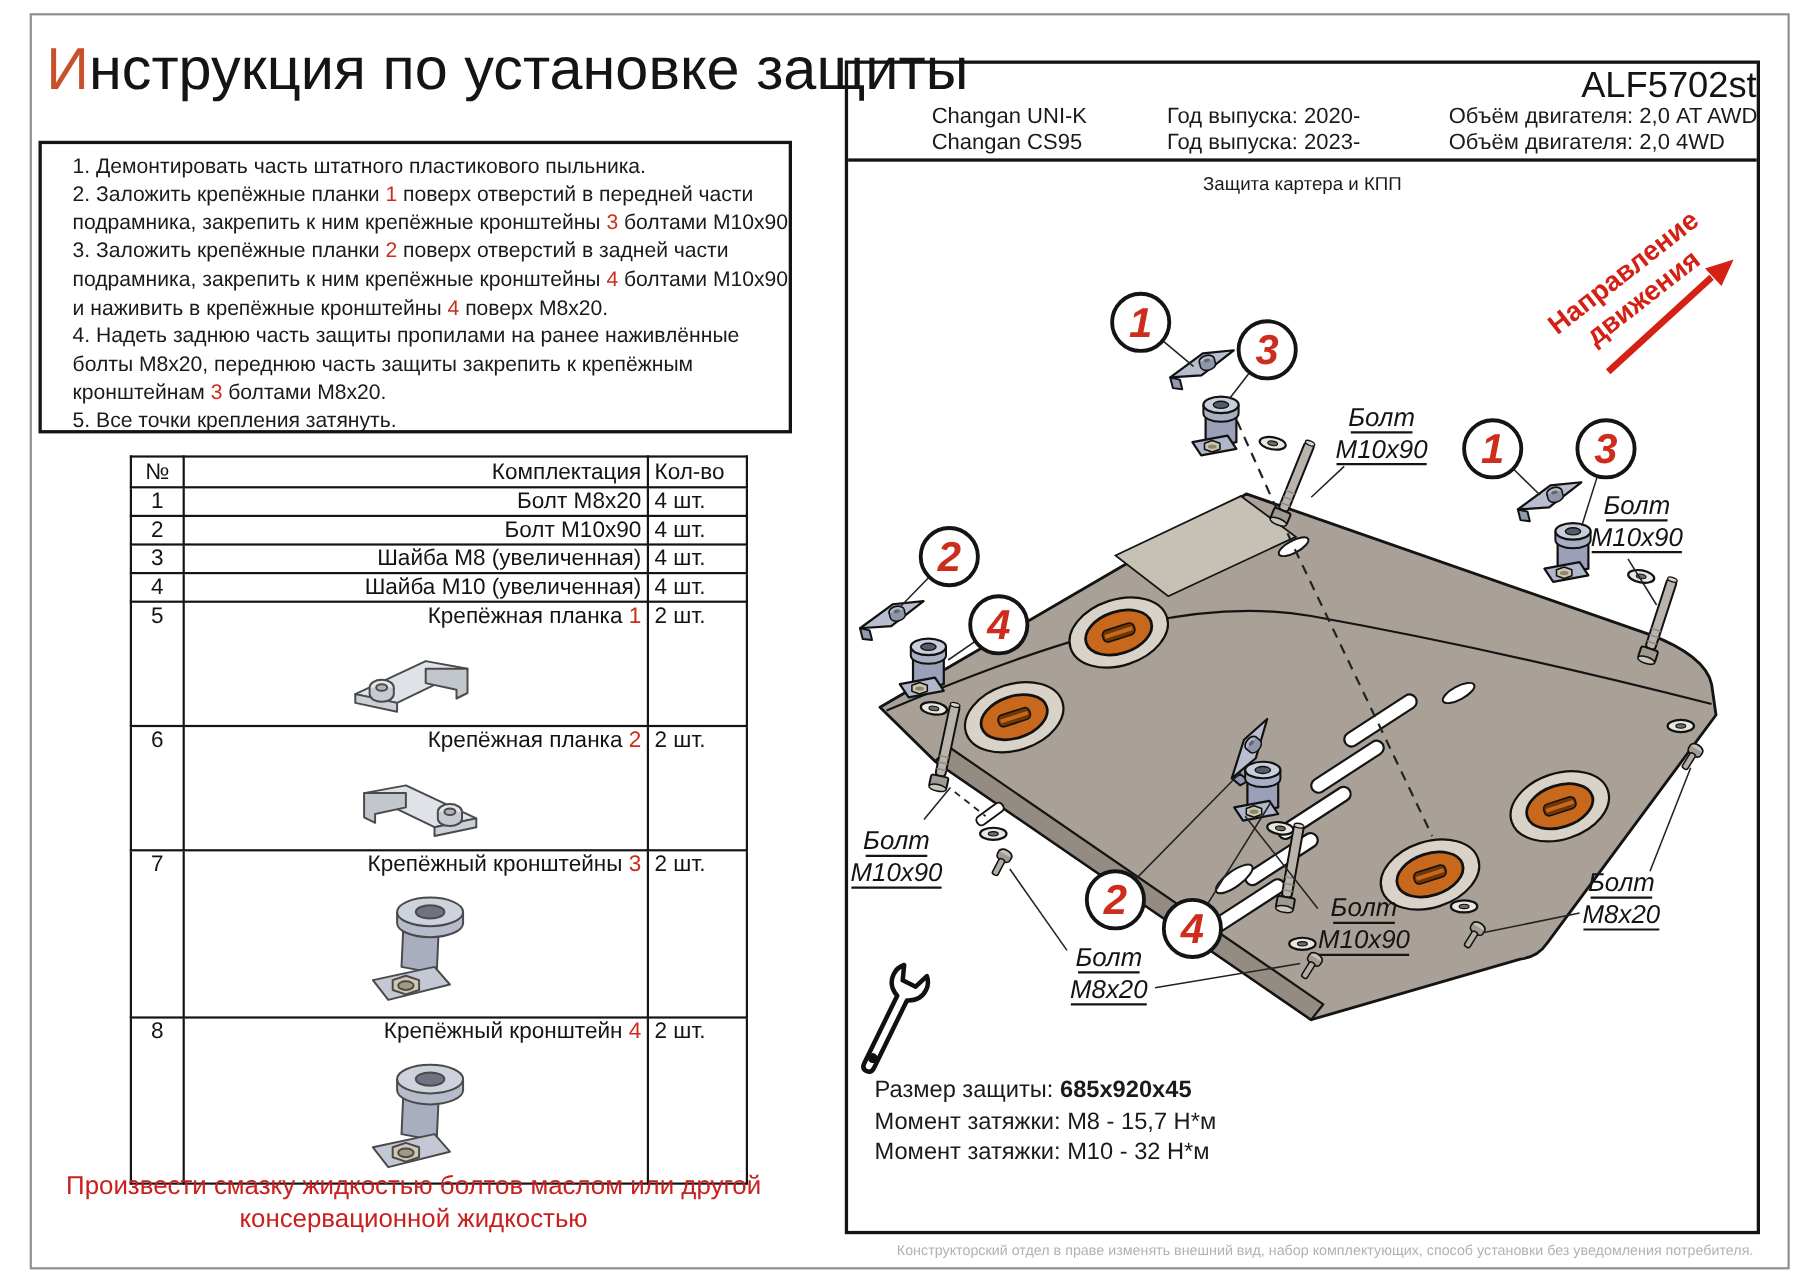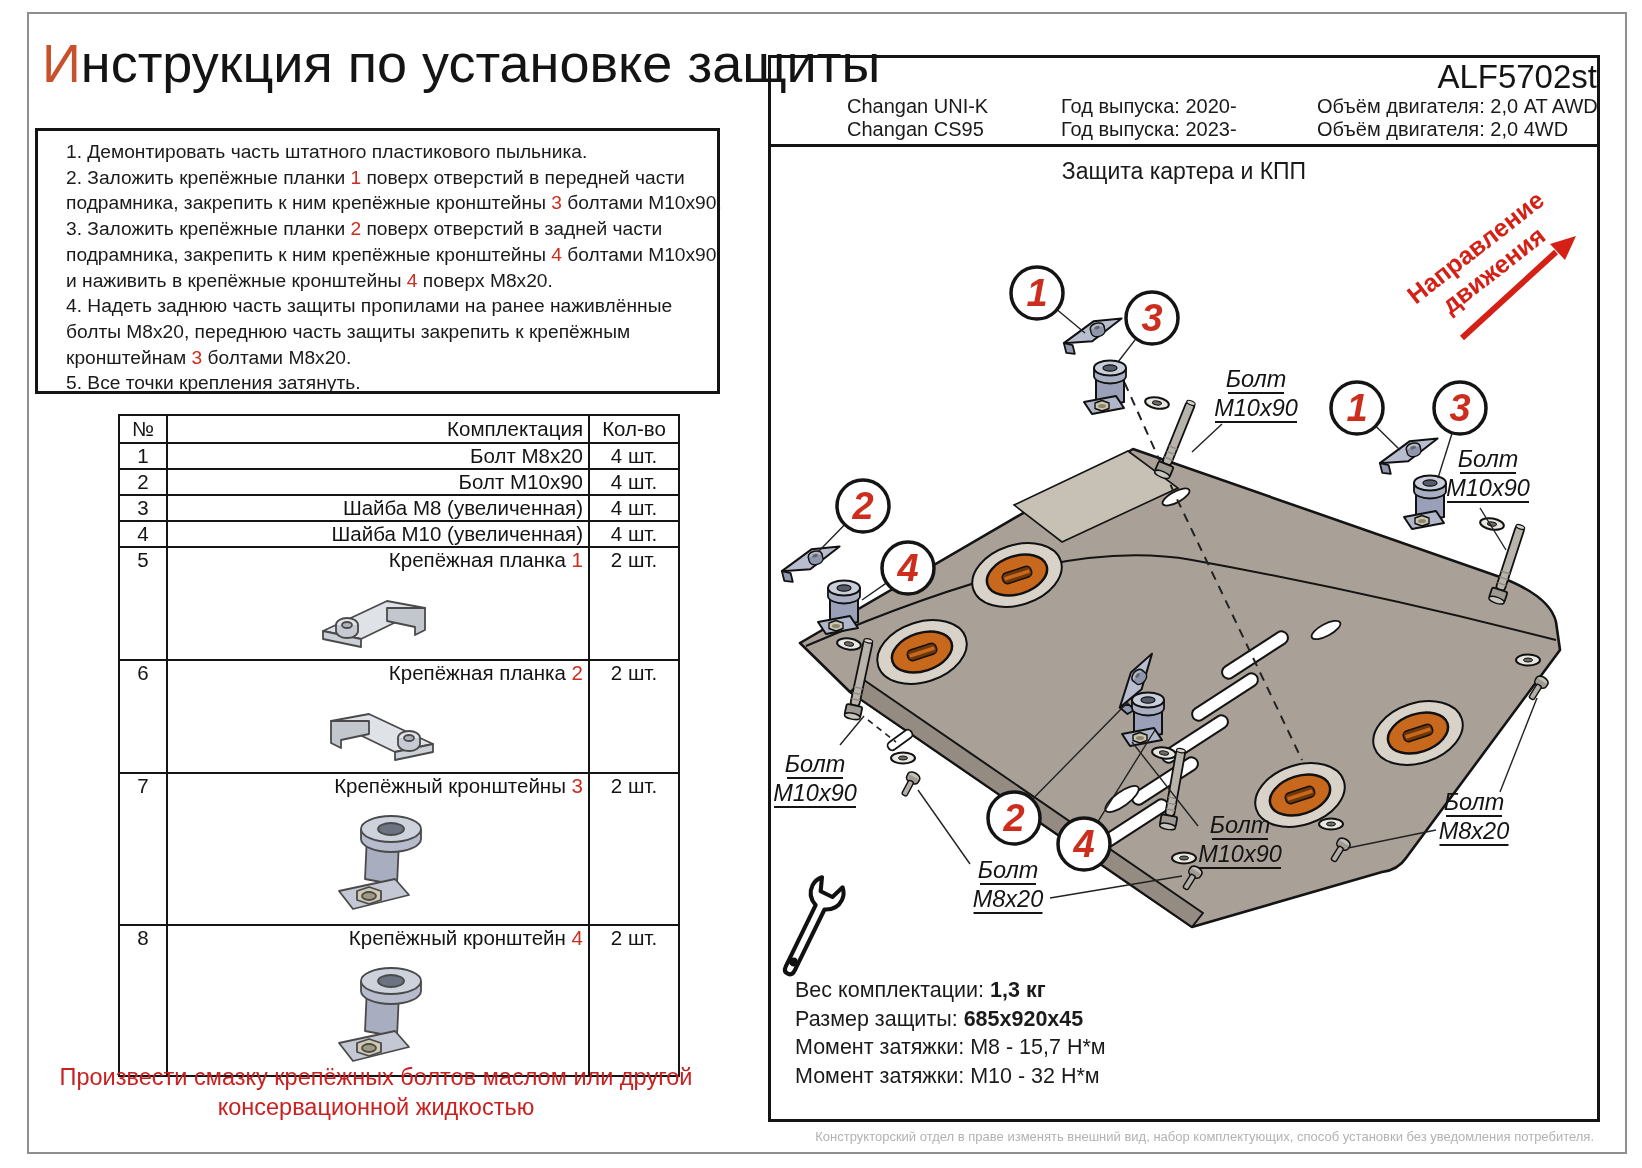--- a/index.html
+++ b/index.html
@@ -14,34 +14,34 @@
   .instructions{position:absolute;left:35px;top:128px;width:685px;height:266px;box-sizing:border-box;
         border:3px solid #141414;padding:8px 4px 0 28px;font-size:19.2px;line-height:25.7px;}
   .instr-line{white-space:nowrap;}
   .red{color:var(--red,#cc2d1d);}
   
   .kit-table{position:absolute;left:118px;top:414px;border-collapse:collapse;font-size:20.5px;color:#141414;}
   .kit-table th,.kit-table td{border:2px solid #141414;padding:0 5px;vertical-align:top;}
   .kit-table th{font-weight:400;height:26px;vertical-align:middle;}
   .c-num{width:36px;text-align:center;}
   .c-name{width:410px;text-align:right;padding-left:9px;}
-  .c-qty{width:78px;text-align:center;}
+  .c-qty{width:78px;text-align:left;}
   .part-img{display:flex;justify-content:center;margin-top:3px;}
   
   .grease-note{position:absolute;left:30px;top:1062px;width:692px;text-align:center;
         font-size:23.5px;line-height:30px;color:var(--note-red,#c92020);}
   
   .panel{position:absolute;left:768px;top:55px;width:832px;height:1067px;box-sizing:border-box;
         border:3px solid #141414;}
   .panel-header{position:relative;height:86px;border-bottom:3px solid #141414;}
   .part-number{text-align:right;font-size:33px;padding-top:0;color:#141414;}
   .veh{position:absolute;font-size:20px;white-space:nowrap;}
   .veh.m{left:47px;margin-left:29px;} .veh.y{left:290px;} .veh.e{left:546px;}
   .veh.r0{top:37px;} .veh.r1{top:60px;}
-  .diagram-title{position:absolute;left:0;top:100px;width:100%;text-align:center;font-size:23px;}
+  .diagram-title{position:absolute;left:0;top:100px;width:100%;text-align:center;font-size:17px;}
   .diagram{position:absolute;left:0;top:128px;width:826px;height:933px;}
   .specs{position:absolute;left:24px;top:918px;font-size:21.5px;line-height:28.5px;white-space:nowrap;}
   .spec-value.b{font-weight:bold;}
   .footer-note{position:absolute;left:768px;top:1129px;width:826px;text-align:right;
         font-size:13px;color:var(--footer-gray,#b4b2b0);}
   
   .callout-num{font-size:38px;font-weight:bold;font-style:italic;fill:var(--red,#cc2d1d);
         font-family:"Liberation Sans",sans-serif;}
   .bolt-label{font-size:23.5px;font-style:italic;fill:#141414;font-family:"Liberation Sans",sans-serif;}
   .dir-text{font-size:25px;font-weight:bold;fill:var(--dir-red,#d42015);font-family:"Liberation Sans",sans-serif;}
@@ -183,21 +183,21 @@
                   </g>
                 </g>
               </svg>
             </div></td>
           <td class="c-qty">2 шт.</td>
         </tr>
       </tbody>
   </table>
 
   <div class="grease-note">
-    <div>Произвести смазку крепёжных болтов маслом или другой</div>
+    <div>Произвести смазку жидкостью болтов маслом или другой</div>
     <div>консервационной жидкостью</div>
   </div>
 
   <div class="panel">
     <div class="panel-header">
       <div class="part-number">ALF5702st</div>
       <span class="veh m r0">Changan UNI-K</span>
       <span class="veh y r0">Год выпуска: 2020-</span>
       <span class="veh e r0">Объём двигателя: 2,0 AT AWD</span>
       <span class="veh m r1">Changan CS95</span>
@@ -425,21 +425,20 @@
             <line x1="1436" y1="830" x2="1348" y2="848" class="leader"></line>
             <text x="1474" y="810" text-anchor="middle" class="bolt-label">Болт</text>
             <line x1="1446" y1="816" x2="1502" y2="816" class="u-line"></line>
             <text x="1474" y="839" text-anchor="middle" class="bolt-label">М8х20</text>
             <line x1="1439.5" y1="845" x2="1508.5" y2="845" class="u-line"></line>
           </g>
         </g>
     </svg>
 
     <div class="specs" id="specs">
-        <div><span class="spec-label">Вес комплектации: </span><span class="spec-value b">1,3 кг</span></div>
         <div><span class="spec-label">Размер защиты: </span><span class="spec-value b">685х920х45</span></div>
         <div><span class="spec-label">Момент затяжки: </span><span class="spec-value"> М8 - 15,7 Н*м</span></div>
         <div><span class="spec-label">Момент затяжки: </span><span class="spec-value"> М10 - 32 Н*м</span></div>
       </div>
   </div>
 
   <div class="footer-note">Конструкторский отдел в праве изменять внешний вид, набор комплектующих, способ установки без уведомления потребителя.</div>
 </div>
 
 </body></html>

